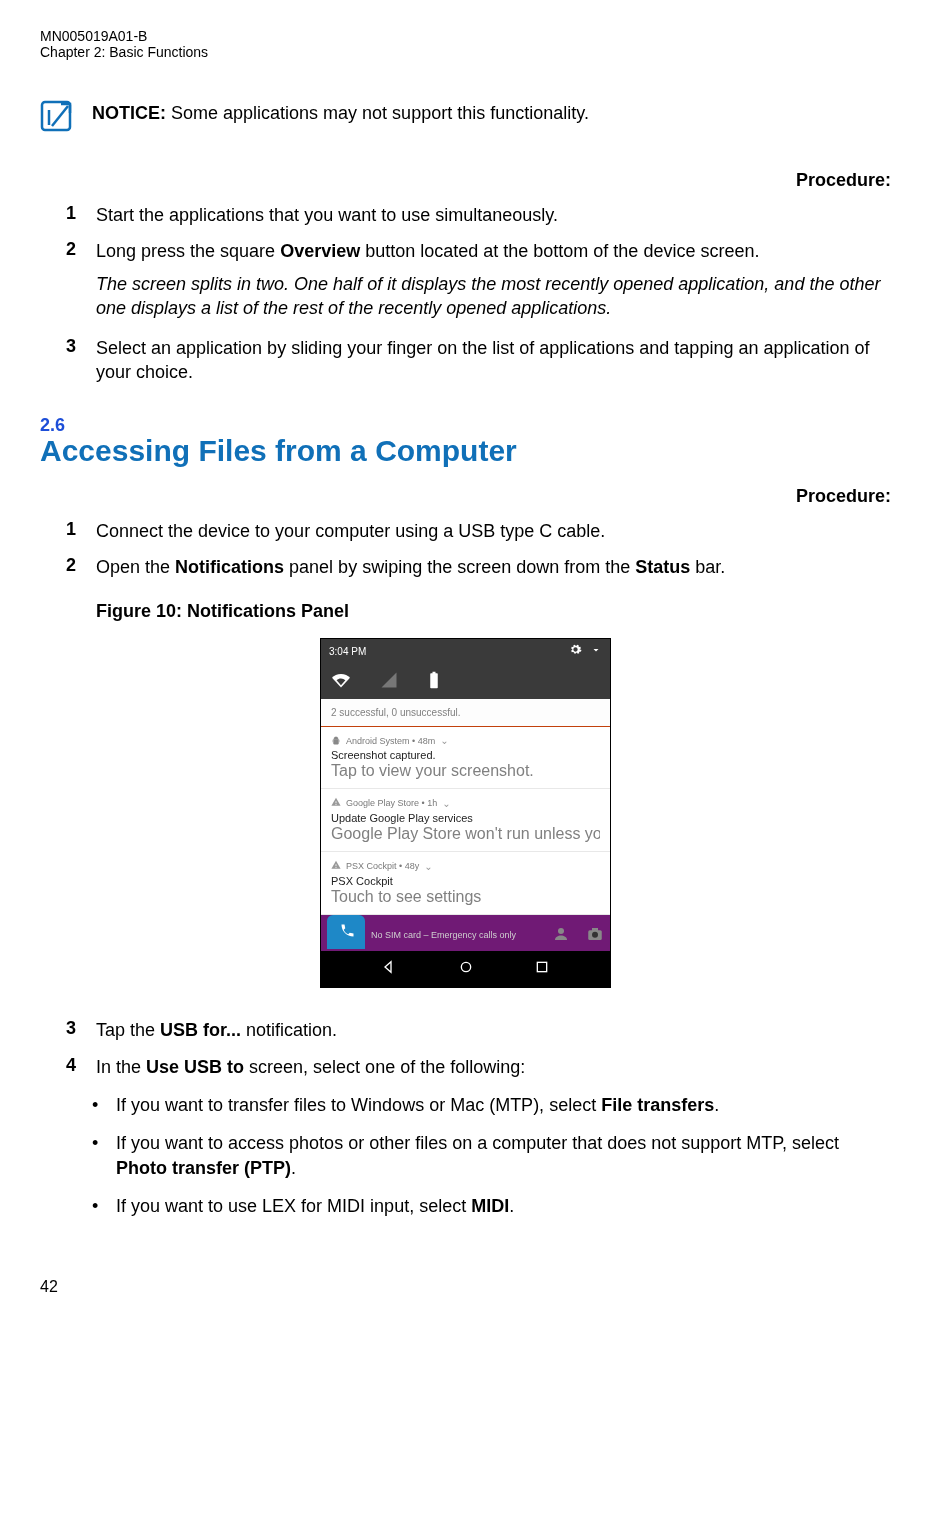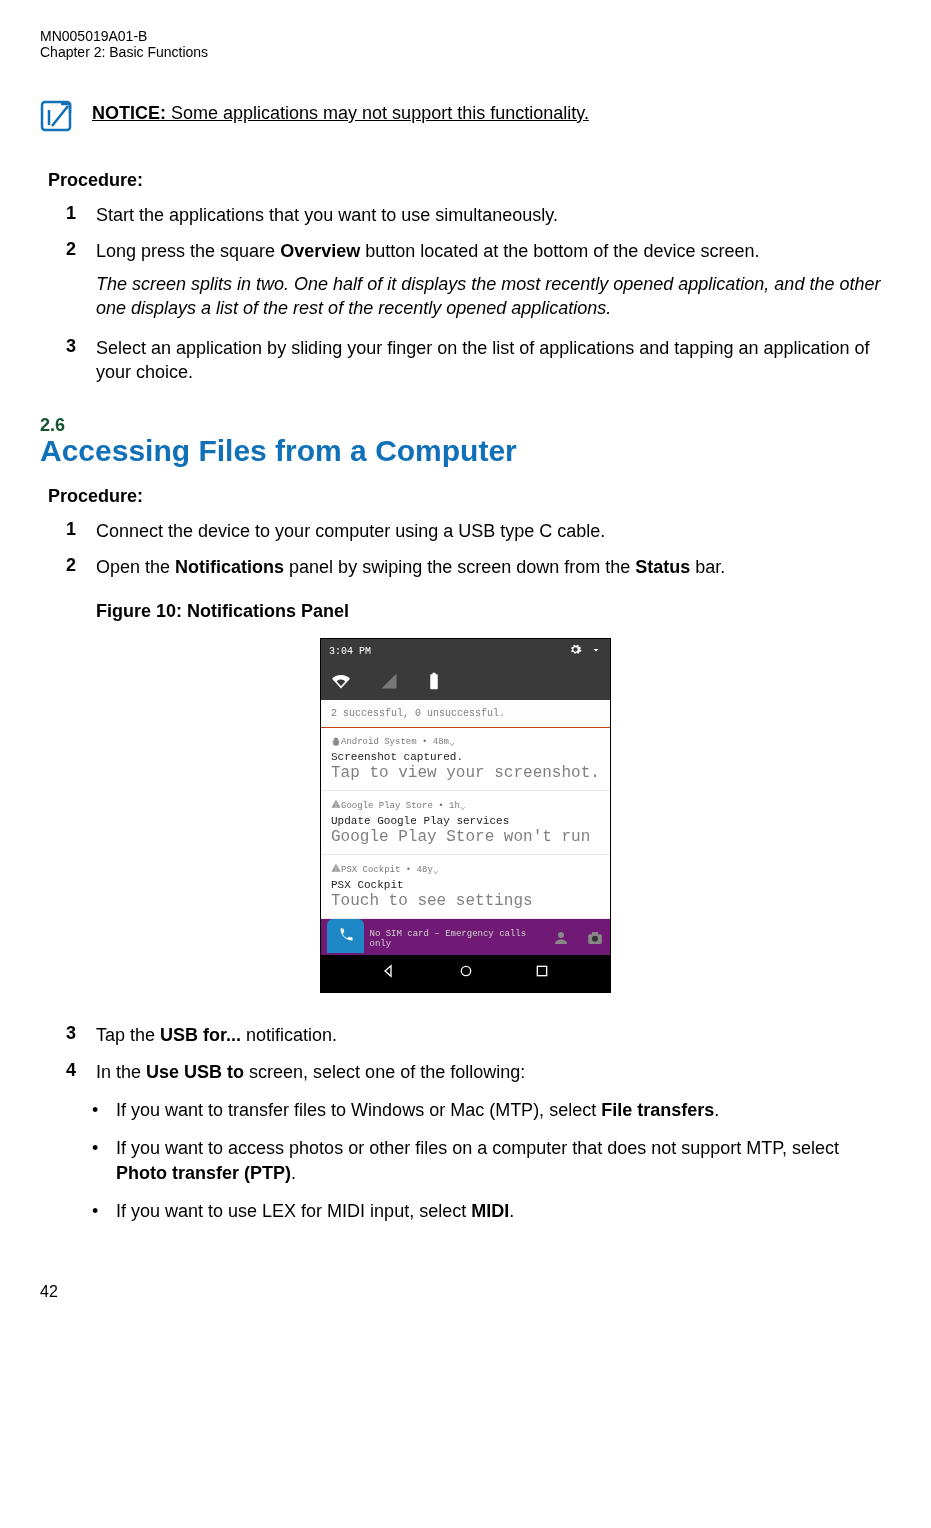--- a/index.html
+++ b/index.html
@@ -21,26 +21,27 @@
     align-items: flex-start;
     gap: 20px;
     margin-bottom: 38px;
   }
   .notice-icon {
     width: 32px;
     height: 32px;
     flex: 0 0 auto;
     margin-top: -2px;
   }
-  .notice-text { font-size: 18px; line-height: 1.3; text-decoration: underline; }
+  .notice-text { font-size: 18px; line-height: 1.3; }
 
   .procedure-label {
     font-size: 18px;
     font-weight: bold;
     margin: 0 0 12px 8px;
+    text-align: right;
   }
 
   .ol {
     margin: 0 0 30px 0;
     padding: 0;
   }
   .li {
     display: flex;
     gap: 14px;
     padding: 0;
@@ -60,21 +61,21 @@
   .li-sub {
     font-size: 18px;
     line-height: 1.35;
     margin-top: 8px;
     font-style: italic;
   }
 
   .b { font-weight: bold; }
 
   .section-num {
-    color: #14532d;
+    color: #1d4ed8;
     font-size: 18px;
     font-weight: bold;
     margin-bottom: -2px;
   }
   .section-title {
     color: #1070b8;
     font-size: 30px;
     font-weight: bold;
     margin-bottom: 18px;
   }
@@ -84,21 +85,21 @@
     font-weight: bold;
     margin: 22px 0 10px 56px;
   }
 
   
   .phone {
     width: 289px;
     margin: 16px auto 30px auto;
     border: 1px solid #000;
     background: #fafafa;
-    font-family: Liberation Mono, monospace;
+    font-family: Liberation Sans, sans-serif;
   }
   .p-statusbar {
     background: #3a3a3a;
     color: #fff;
     display: flex;
     align-items: center;
     justify-content: space-between;
     padding: 4px 8px;
     font-size: 10px;
   }
@@ -122,20 +123,21 @@
   .p-notif {
     padding: 8px 10px;
     border-bottom: 1px solid #e8e8e8;
     background: #fff;
   }
   .p-notif-app {
     font-size: 9px;
     color: #7a7a7a;
     display: flex;
     align-items: center;
+    gap: 5px;
     margin-bottom: 3px;
   }
   .p-notif-app .chev { color: #9a9a9a; font-size: 10px; }
   .p-notif-title {
     font-size: 11px;
     color: #222;
     margin-bottom: 1px;
   }
   .p-notif-sub {
     font-size: 16px;

